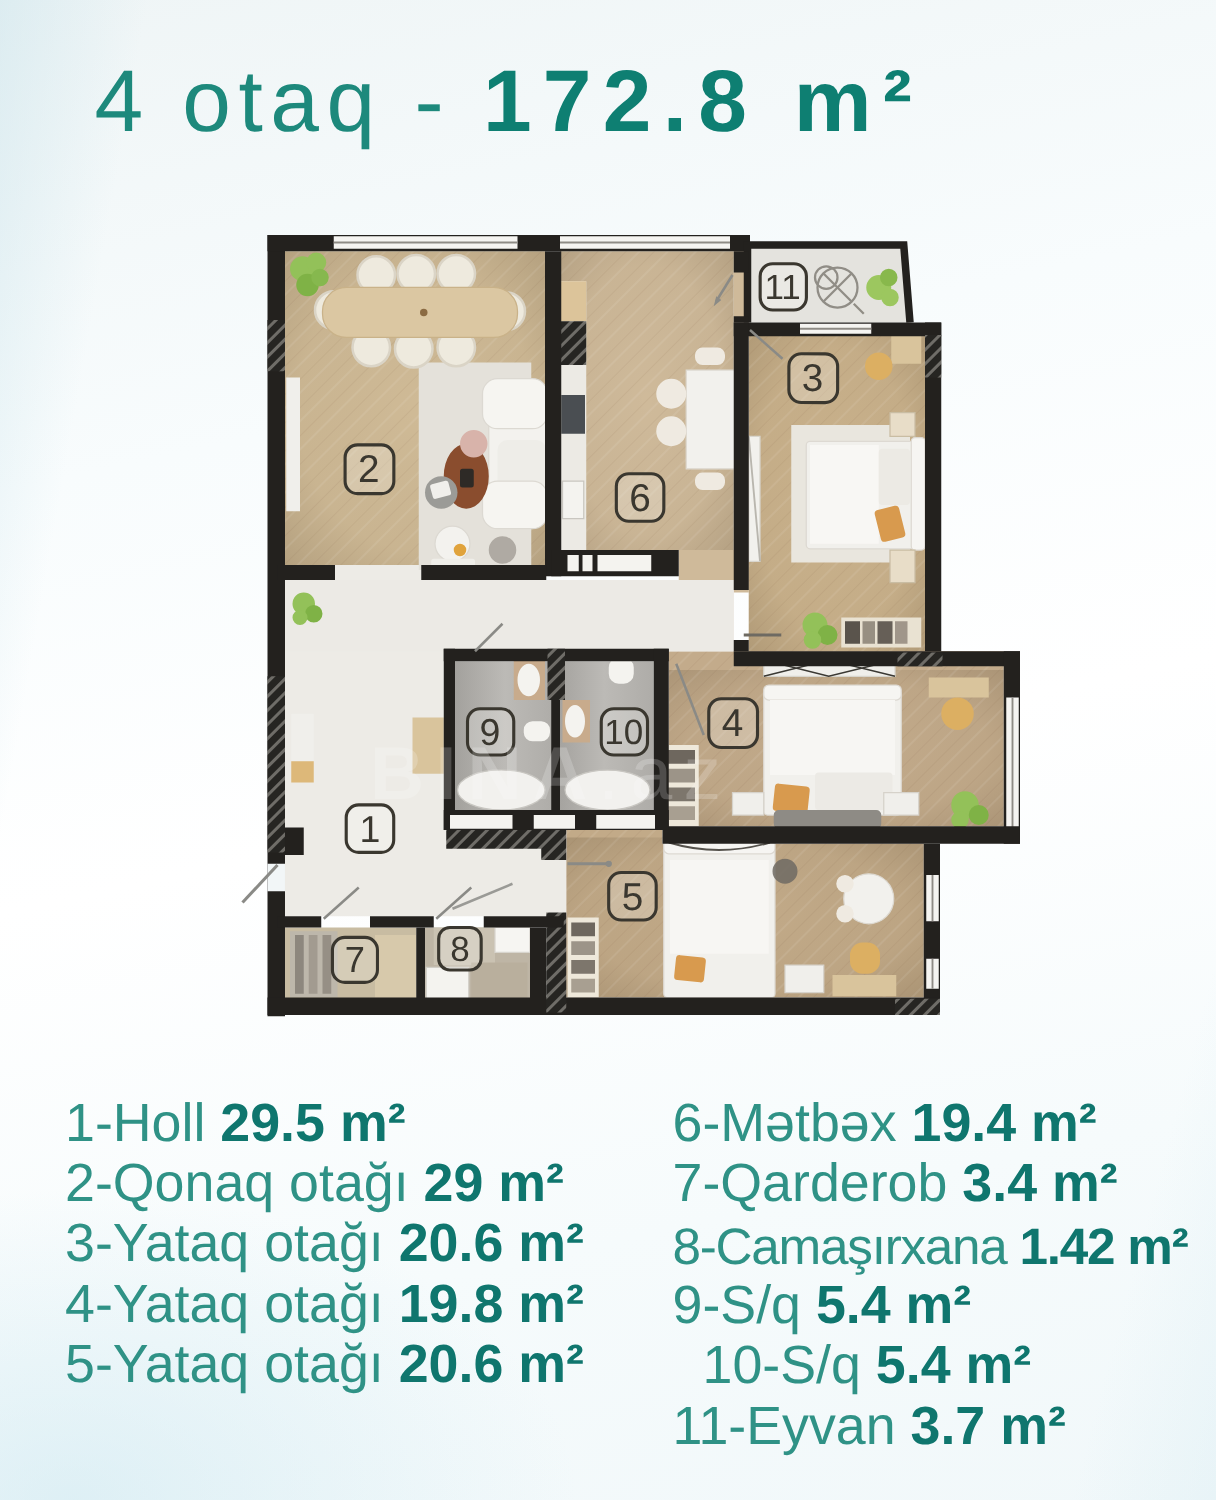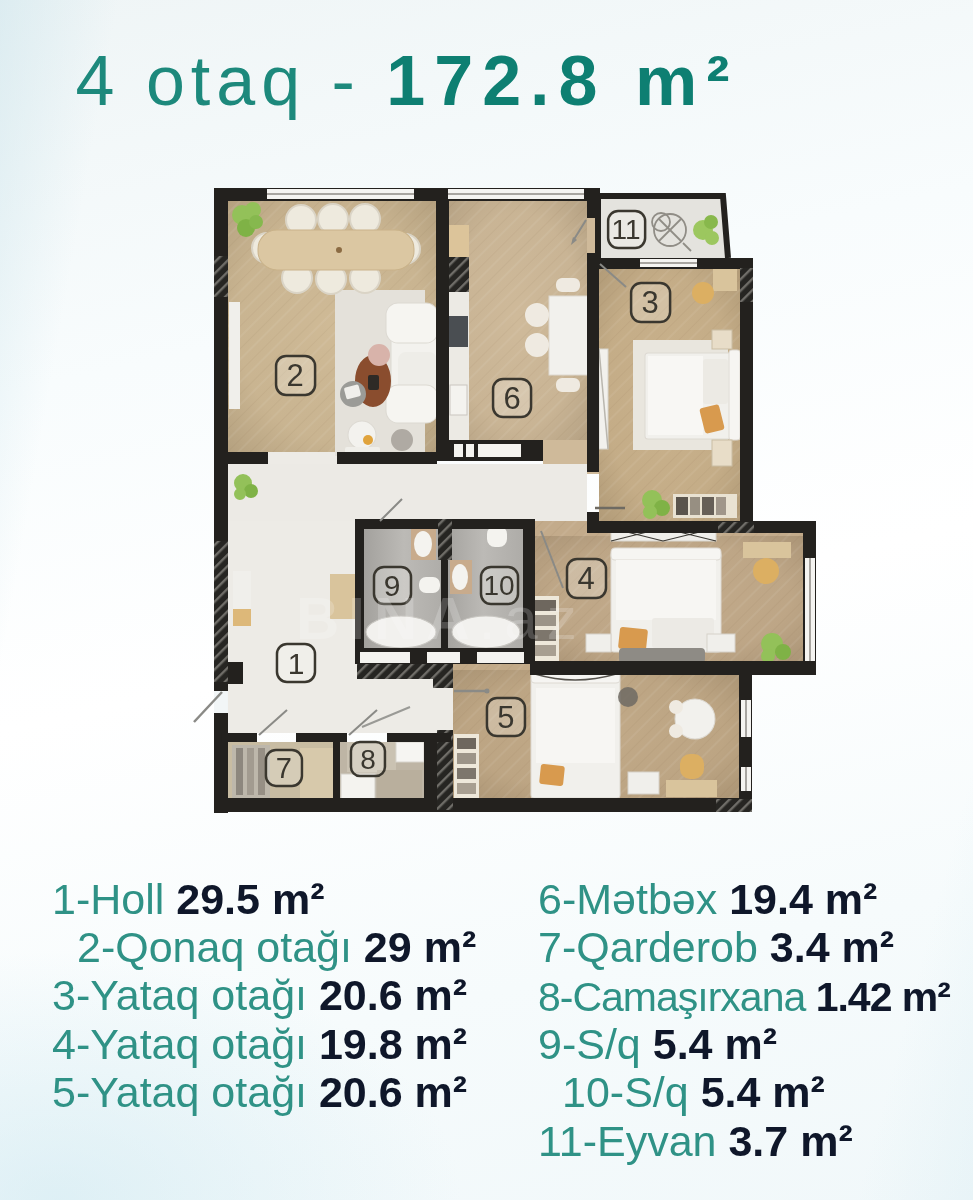--- a/index.html
+++ b/index.html
@@ -9,21 +9,21 @@
       linear-gradient(100deg, rgba(205,229,236,0.55) 0%, rgba(236,245,247,0.0) 10%),
       linear-gradient(285deg, rgba(215,236,242,0.35) 0%, rgba(255,255,255,0) 9%),
       radial-gradient(650px 400px at 6% 100%, rgba(203,231,240,0.55) 0%, rgba(255,255,255,0) 62%),
       linear-gradient(168deg, #eff5f6 0%, #f8fcfd 28%, #ffffff 52%, #f6fbfc 78%, #f1f8fa 100%);
   }
   .title{position:absolute;top:41px;left:0;width:814px;text-align:center;
     color:#1d897c;font-size:70px;letter-spacing:6px;white-space:nowrap;}
   .title b{color:#0e7f72;font-weight:bold;letter-spacing:9px;}
   .leg{position:absolute;color:#2f9286;font-size:43px;white-space:nowrap;letter-spacing:0px;}
   .leg.sm{font-size:41px;letter-spacing:-1px;}
-  .leg b{color:#0f172a;}
+  .leg b{color:#0f766e;}
   .lg-l{left:52px;}
   .lg-r{left:538px;}
 </style>
 </head>
 <body>
 
 <div class="title">4 otaq - <b>172.8 m²</b></div>
 
 <svg width="973" height="1200" viewBox="0 0 973 1200" style="position:absolute;left:0;top:0;">
 <defs>
@@ -488,21 +488,21 @@
   <g>
         <rect x="608" y="211" width="37" height="37" rx="10" fill="rgba(252,251,248,0.25)" stroke="#3a372f" stroke-width="2.5"></rect>
         <text x="626" y="239" font-size="28">11</text>
       </g>
 </g>
 </svg>
 
 <div style="position:absolute;left:296px;top:584px;font-size:60px;font-weight:bold;color:rgba(255,255,255,0.20);letter-spacing:9px;text-align:right;">BINA<span style="font-weight:normal;">.az</span></div>
 
 <div class="leg lg-l" style="top:875px;">1-Holl <b>29.5 m²</b></div>
-<div class="leg lg-l" style="top:923px;margin-left:25px;">2-Qonaq otağı <b>29 m²</b></div>
+<div class="leg lg-l" style="top:923px;">2-Qonaq otağı <b>29 m²</b></div>
 <div class="leg lg-l" style="top:971px;">3-Yataq otağı <b>20.6 m²</b></div>
 <div class="leg lg-l" style="top:1020px;">4-Yataq otağı <b>19.8 m²</b></div>
 <div class="leg lg-l" style="top:1068px;">5-Yataq otağı <b>20.6 m²</b></div>
 
 <div class="leg lg-r" style="top:875px;">6-Mətbəx <b>19.4 m²</b></div>
 <div class="leg lg-r" style="top:923px;">7-Qarderob <b>3.4 m²</b></div>
 <div class="leg lg-r sm" style="top:974px;">8-Camaşırxana <b>1.42 m²</b></div>
 <div class="leg lg-r" style="top:1020px;">9-S/q <b>5.4 m²</b></div>
 <div class="leg lg-r" style="top:1068px;margin-left:24px;">10-S/q <b>5.4 m²</b></div>
 <div class="leg lg-r" style="top:1117px;">11-Eyvan <b>3.7 m²</b></div>

